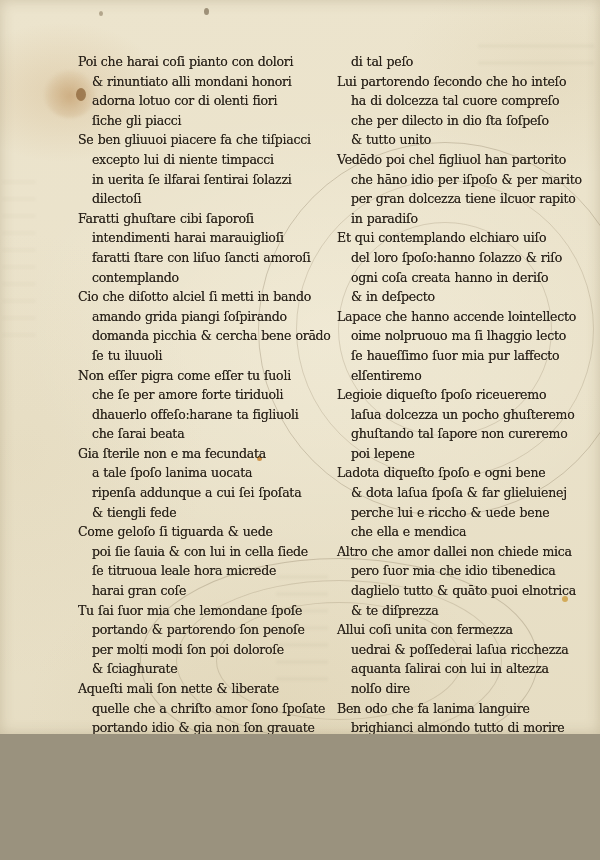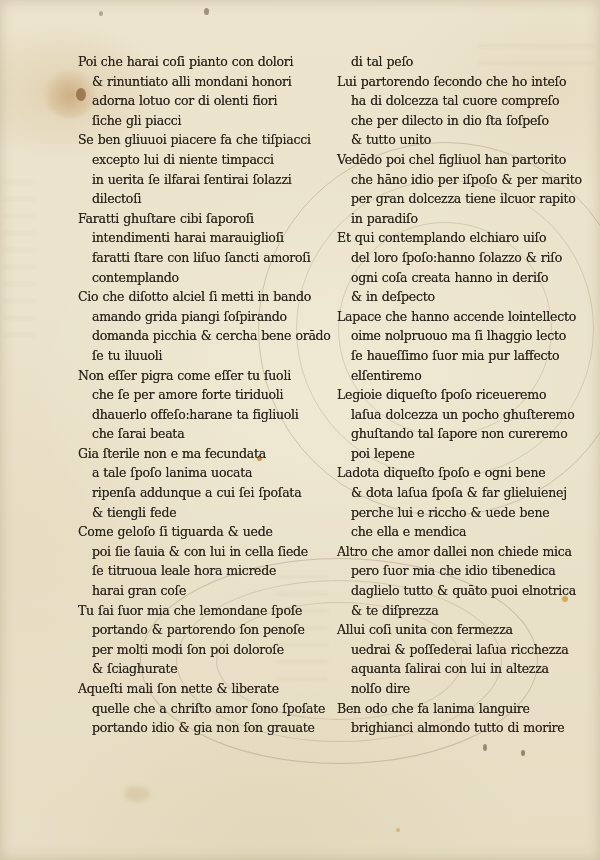--- a/index.html
+++ b/index.html
@@ -1,17 +1,17 @@
 <!DOCTYPE html>
 <html><head>
 <meta charset="utf-8">
 <style>
   html,body{margin:0;padding:0;background:#9a927e;}
   .scan{
-    position:relative;width:600px;height:860px;overflow:hidden;
+    position:relative;width:600px;height:734px;overflow:hidden;
     font-family:"DejaVu Serif", serif;
     background:
       radial-gradient(ellipse 150px 100px at 62px 92px, rgba(186,136,70,.20), rgba(186,136,70,0) 70%),
       radial-gradient(ellipse 220px 150px at 92% 10%, rgba(196,176,128,.14), rgba(196,176,128,0) 70%),
       radial-gradient(ellipse 340px 220px at 45% 97%, rgba(203,183,138,.16), rgba(203,183,138,0) 72%),
       radial-gradient(ellipse 260px 320px at 4% 62%, rgba(206,188,146,.13), rgba(206,188,146,0) 70%),
       radial-gradient(ellipse 420px 300px at 55% 45%, rgba(255,252,240,.25), rgba(255,252,240,0) 75%),
       linear-gradient(176deg,#ece4cd 0%, #eae2ca 55%, #e6ddc3 100%);
     box-shadow: inset 0 0 14px rgba(130,112,75,.28);
   }

